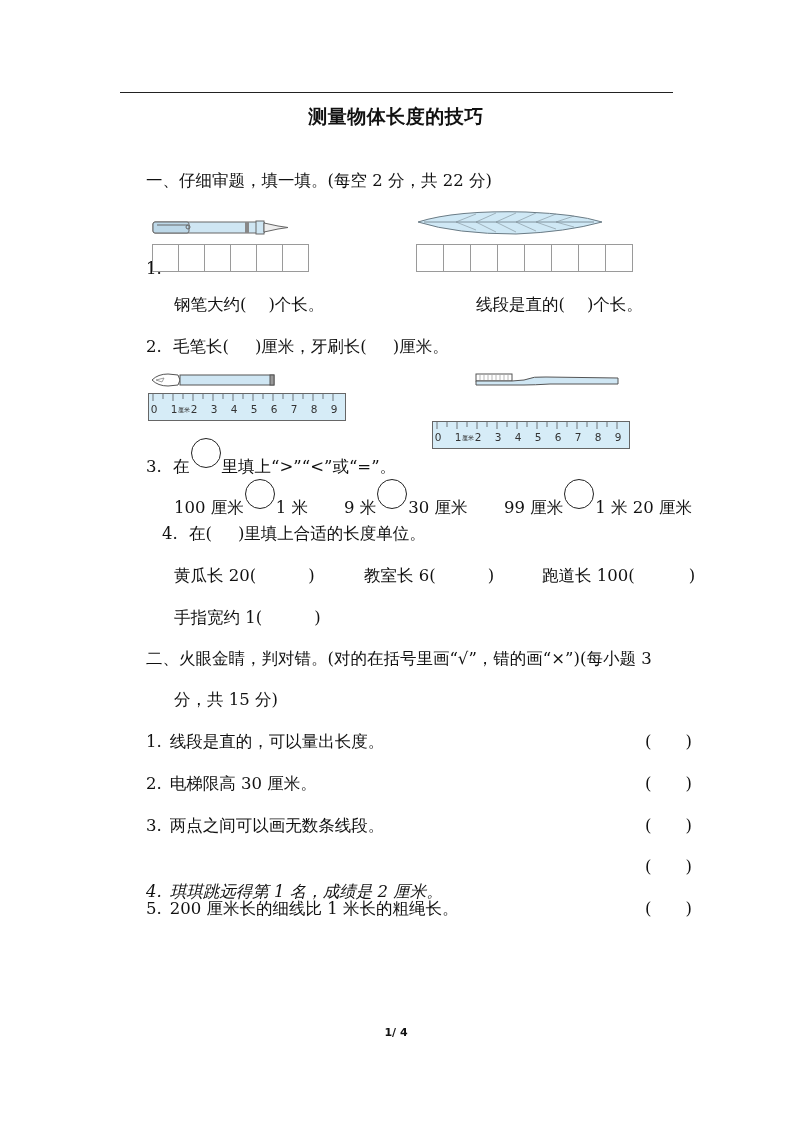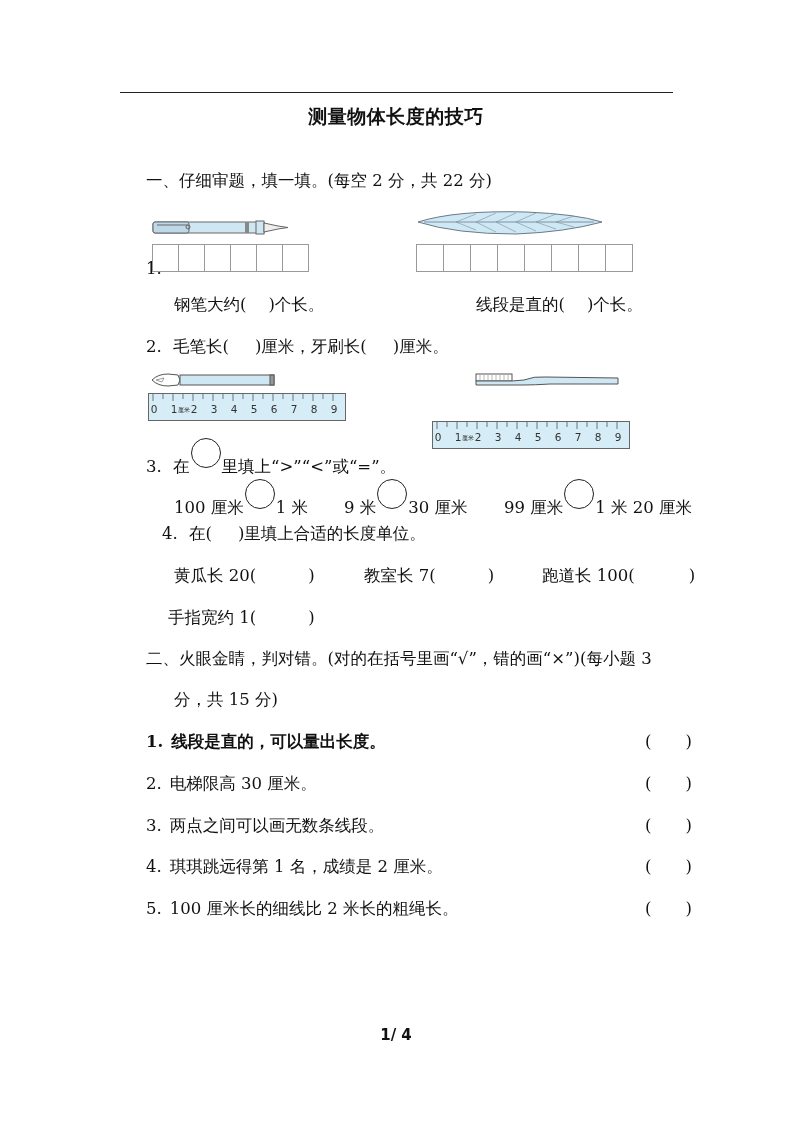--- a/index.html
+++ b/index.html
@@ -17,21 +17,21 @@
   .circle { display: inline-block; width: 30px; height: 30px; border: 1.2px solid #222;
             border-radius: 50%; vertical-align: -4px; margin: 0 1px; box-sizing: border-box;
             position: relative; top: -8px; }
   .paren-gap { display: inline-block; }
   .ruler { border: 1px solid #666; background: #d6ecf7; height: 28px; box-sizing: border-box; position: relative; }
   .ruler-nums { position: absolute; left: 0; top: 9px; width: 100%; height: 14px;
                 font-family: "DejaVu Sans", "Liberation Sans", sans-serif; font-size: 10.5px; color: #333; }
   .ruler-nums span { position: absolute; transform: translateX(-50%); }
   .ruler-unit { font-size: 6px !important; }
   .judge-paren { font-size: 16.5px; }
-  .footer { left: 0; width: 792px; top: 1026px; text-align: center; font-weight: bold; font-size: 15px;
+  .footer { left: 0; width: 792px; top: 1026px; text-align: center; font-weight: bold; font-size: 11px;
             font-family: "DejaVu Sans", "Liberation Sans", sans-serif; }
 </style>
 </head>
 <body>
 
 <div class="abs top-rule"></div>
 <div class="abs title">测量物体长度的技巧</div>
 
 <div class="abs txt" style="left:120px; top:170px;">一、仔细审题，填一填。(每空 2 分，共 22 分)</div>
 
@@ -208,50 +208,50 @@
 </div>
 
 <div class="abs txt" style="left:136px; top:523px;">
   <span>4.</span>
   <span style="display:inline-block; width:6px;"></span><span>在(</span><span class="paren-gap" style="width:26px;"></span><span>)里填上合适的长度单位。</span>
 </div>
 <div class="abs txt" style="left:148px; top:565px;">
   <span>黄瓜长 20(</span><span class="paren-gap" style="width:52px;"></span><span>)</span>
 </div>
 <div class="abs txt" style="left:338px; top:565px;">
-  <span>教室长 7(</span><span class="paren-gap" style="width:52px;"></span><span>)</span>
+  <span>教室长 6(</span><span class="paren-gap" style="width:52px;"></span><span>)</span>
 </div>
 <div class="abs txt" style="left:516px; top:565px;">
   <span>跑道长 100(</span><span class="paren-gap" style="width:54px;"></span><span>)</span>
 </div>
-<div class="abs txt" style="left:142px; top:607px;">
+<div class="abs txt" style="left:148px; top:607px;">
   <span>手指宽约 1(</span><span class="paren-gap" style="width:52px;"></span><span>)</span>
 </div>
 
 <div class="abs txt" style="left:120px; top:648px;">二、火眼金睛，判对错。(对的在括号里画“√”，错的画“×”)(每小题 3</div>
 <div class="abs txt" style="left:148px; top:689px;">分，共 15 分)</div>
 
-<div class="abs txt" style="left:120px; top:731px;font-weight:bold;">
+<div class="abs txt" style="left:120px; top:731px;">
   <span>1.</span><span style="display:inline-block; width:8px;"></span><span>线段是直的，可以量出长度。</span>
 </div>
 <div class="abs txt judge-paren" style="left:619px; top:731px;"><span>(</span><span style="display:inline-block; width:34px;"></span><span>)</span></div>
 
 <div class="abs txt" style="left:120px; top:773px;">
   <span>2.</span><span style="display:inline-block; width:8px;"></span><span>电梯限高 30 厘米。</span>
 </div>
 <div class="abs txt judge-paren" style="left:619px; top:773px;"><span>(</span><span style="display:inline-block; width:34px;"></span><span>)</span></div>
 
 <div class="abs txt" style="left:120px; top:815px;">
   <span>3.</span><span style="display:inline-block; width:8px;"></span><span>两点之间可以画无数条线段。</span>
 </div>
 <div class="abs txt judge-paren" style="left:619px; top:815px;"><span>(</span><span style="display:inline-block; width:34px;"></span><span>)</span></div>
 
-<div class="abs txt" style="left:120px; top:856px;">
+<div class="abs txt" style="left:120px; top:881px;font-style:italic;">
   <span>4.</span><span style="display:inline-block; width:8px;"></span><span>琪琪跳远得第 1 名，成绩是 2 厘米。</span>
 </div>
 <div class="abs txt judge-paren" style="left:619px; top:856px;"><span>(</span><span style="display:inline-block; width:34px;"></span><span>)</span></div>
 
 <div class="abs txt" style="left:120px; top:898px;">
-  <span>5.</span><span style="display:inline-block; width:8px;"></span><span>100 厘米长的细线比 2 米长的粗绳长。</span>
+  <span>5.</span><span style="display:inline-block; width:8px;"></span><span>200 厘米长的细线比 1 米长的粗绳长。</span>
 </div>
 <div class="abs txt judge-paren" style="left:619px; top:898px;"><span>(</span><span style="display:inline-block; width:34px;"></span><span>)</span></div>
 
 <div class="abs footer">1/ 4</div>
 
 </body></html>

